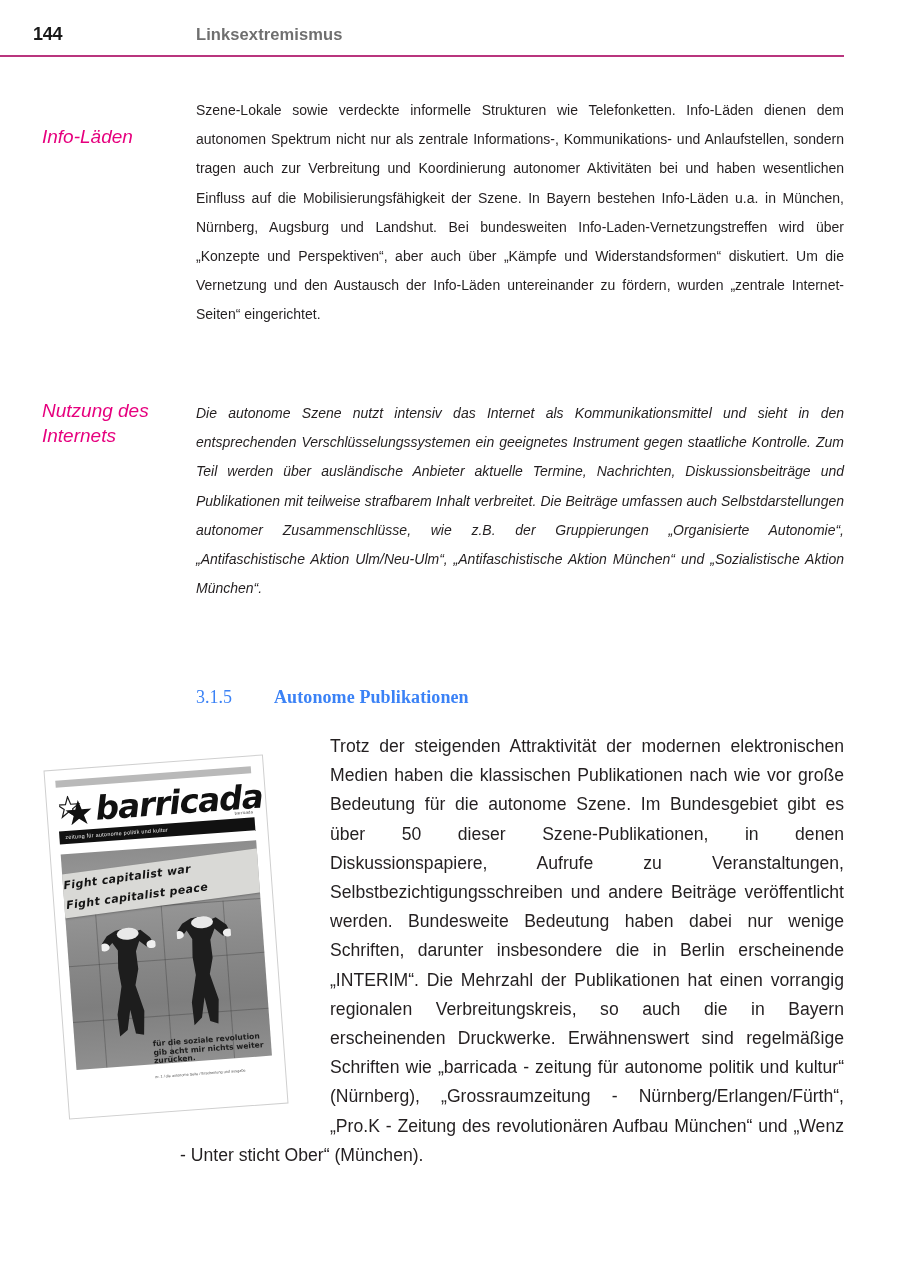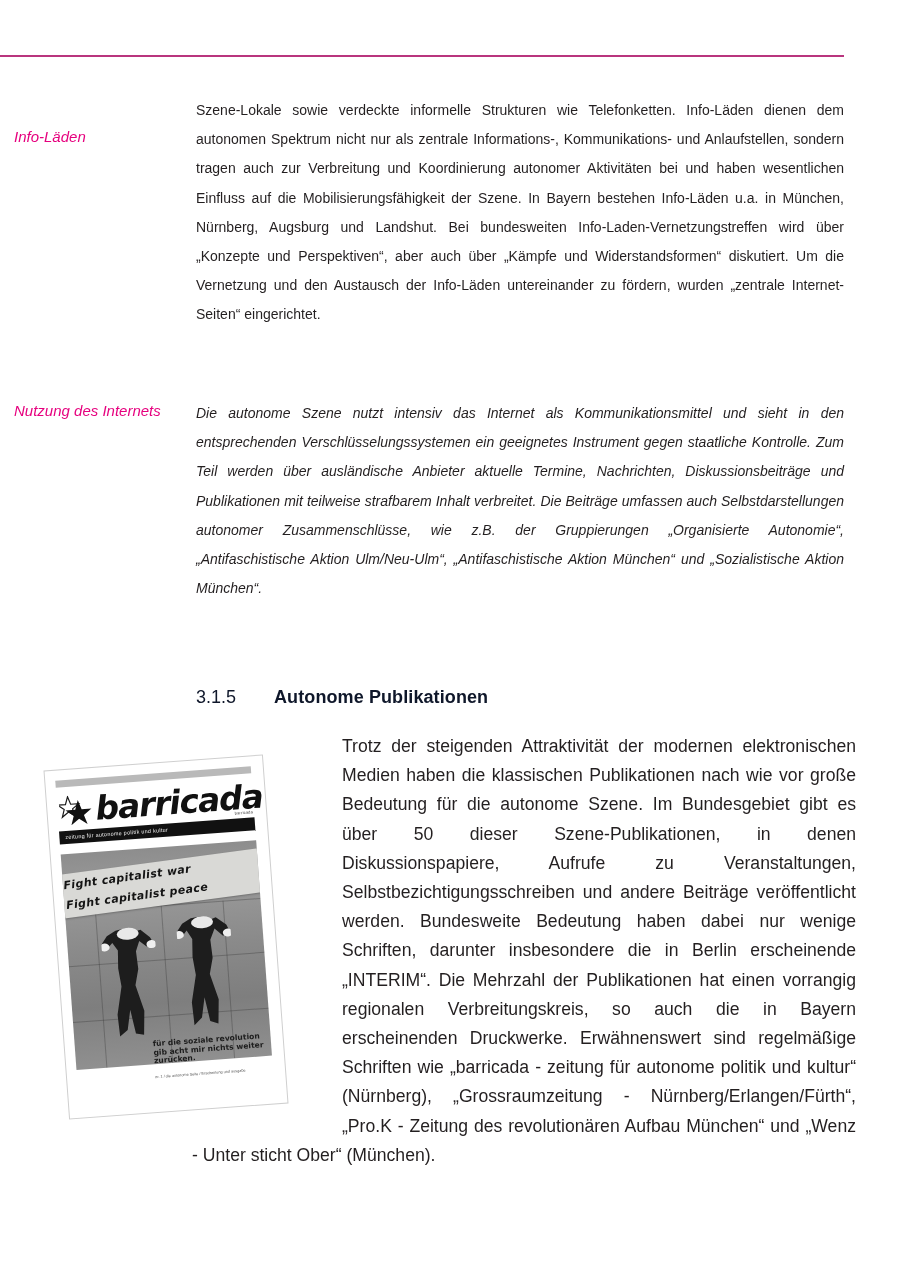--- a/index.html
+++ b/index.html
@@ -52,23 +52,23 @@
     left: 0;
     top: 55px;
     width: 844px;
     height: 2px;
     background: #b9357e;
   }
 
   
   .marginnote {
     position: absolute;
-    left: 14px;
+    left: 42px;
     width: 150px;
-    font-size: 15px;
+    font-size: 19px;
     line-height: 25px;
     font-style: italic;
     color: #e6007e;
   }
   .mn-info    { top: 124px; }
   .mn-netz    { top: 398px; }
 
   
   .col {
     position: absolute;
@@ -85,21 +85,22 @@
   .para-2 { top: 399px; font-style: italic; }
 
   
   .heading {
     position: absolute;
     left: 196px;
     top: 684px;
     width: 648px;
     font-size: 18px;
     line-height: 26px;
-    color: #0f172a;
+    color: #3b82f6;
+    font-family: Liberation Serif, serif;
   }
   .heading .num {
     display: inline-block;
     width: 78px;
     font-weight: normal;
   }
   .heading .ttl {
     font-weight: bold;
     letter-spacing: 0.1px;
   }
@@ -107,21 +108,20 @@
   
   .flow {
     position: absolute;
     left: 180px;
     top: 732px;
     width: 664px;
     font-size: 17.6px;
     line-height: 29.2px;
     text-align: justify;
     color: #231f20;
-    margin-left: 12px;
   }
   .flow .floatbox {
     float: left;
     width: 142px;
     height: 390px;
     shape-outside: polygon(0 0, 100% 0, 100% 100%, 0 100%);
     margin: 0 8px 0 0;
   }
 
   
@@ -269,20 +269,24 @@
     font-size: 3.8px;
     line-height: 5px;
     color: #555555;
   }
 </style>
 </head>
 <body>
 
 <div class="page">
 
+  <div class="runhead">
+    <div class="folio">144</div>
+    <div class="chapter">Linksextremismus</div>
+  </div>
   <div class="rule"></div>
 
   <div class="marginnote mn-info">Info-Läden</div>
   <div class="marginnote mn-netz">Nutzung des Internets</div>
 
   <div class="col para-1">Szene-Lokale sowie verdeckte informelle Strukturen wie Telefonketten. Info-Läden dienen dem autonomen Spektrum nicht nur als zentrale Informations-, Kommunikations- und Anlaufstellen, sondern tragen auch zur Verbreitung und Koordinierung autonomer Aktivitäten bei und haben wesentlichen Einfluss auf die Mobilisierungsfähigkeit der Szene. In Bayern bestehen Info-Läden u.a. in München, Nürnberg, Augsburg und Landshut. Bei bundesweiten Info-Laden-Vernetzungstreffen wird über „Konzepte und Perspektiven“, aber auch über „Kämpfe und Widerstandsformen“ diskutiert. Um die Vernetzung und den Austausch der Info-Läden untereinander zu fördern, wurden „zentrale Internet-Seiten“ eingerichtet.</div>
 
   <div class="col para-2">Die autonome Szene nutzt intensiv das Internet als Kommunikationsmittel und sieht in den entsprechenden Verschlüsselungssystemen ein geeignetes Instrument gegen staatliche Kontrolle. Zum Teil werden über ausländische Anbieter aktuelle Termine, Nachrichten, Diskussionsbeiträge und Publikationen mit teilweise strafbarem Inhalt verbreitet. Die Beiträge umfassen auch Selbstdarstellungen autonomer Zusammenschlüsse, wie z.B. der Gruppierungen „Organisierte Autonomie“, „Antifaschistische Aktion Ulm/Neu-Ulm“, „Antifaschistische Aktion München“ und „Sozialistische Aktion München“.</div>
 
   <div class="heading">

